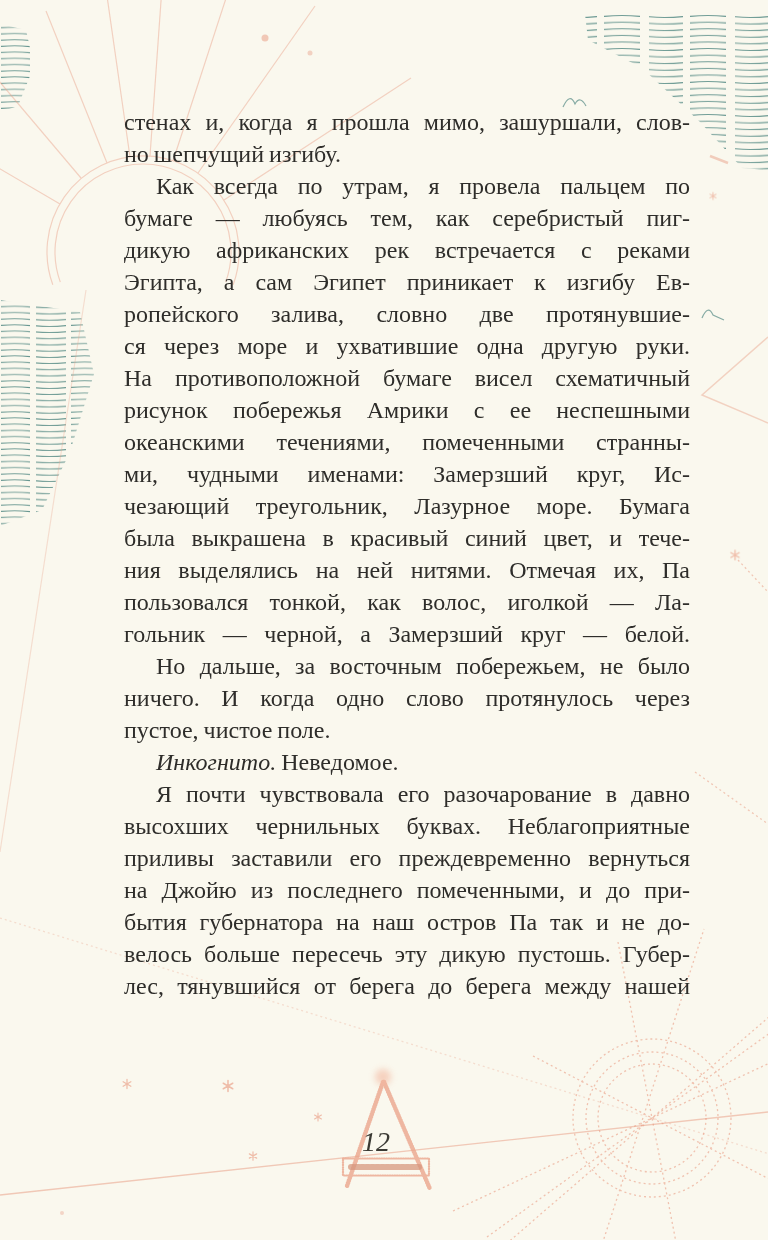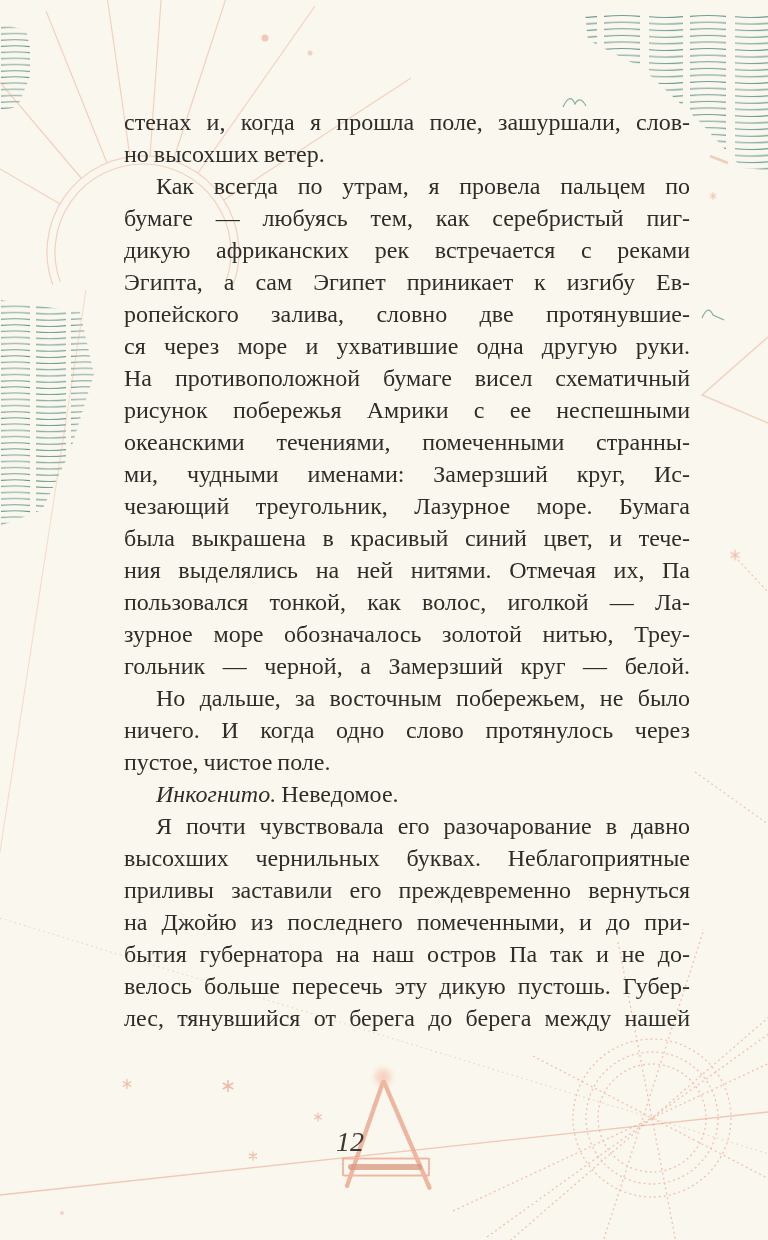--- a/index.html
+++ b/index.html
@@ -11,21 +11,21 @@
   .decor-layer{position:absolute;left:0;top:0;width:768px;height:1240px;pointer-events:none;}
   .page-text{
     position:absolute;left:124px;top:106px;width:566px;
     font-size:24px;line-height:32px;color:#2e2d2a;word-spacing:-1px;
   }
   .line{height:32px;text-align:left;white-space:normal;}
   .line.just{text-align:justify;text-align-last:justify;}
   .line.ind{text-indent:32px;}
   .line i{}
   .page-number{
-    position:absolute;left:336px;top:1126px;width:80px;text-align:left;
+    position:absolute;left:336px;top:1126px;width:80px;text-align:center;
     font-size:28px;font-style:italic;color:#3a3933;
   }
 </style>
 </head>
 <body>
 
 <svg class="decor-layer" width="768" height="1240" viewBox="0 0 768 1240" xmlns="http://www.w3.org/2000/svg">
   <defs>
     <pattern id="hA" width="86" height="6.6" patternUnits="userSpaceOnUse">
       <path d="M2 3.2 Q20 1.4 38 3.2 M47 3.6 Q63 5 81 3.4" stroke="#45807a" stroke-width="1" fill="none"></path>
@@ -104,37 +104,36 @@
     <use href="#ast" transform="translate(253,1156) scale(0.85)"></use>
     <use href="#ast" transform="translate(318,1117) scale(0.8)"></use>
     <use href="#ast" transform="translate(127,1084) scale(0.9)"></use>
     <use href="#ast" transform="translate(735,555) scale(0.95)"></use>
     <use href="#ast" transform="translate(713,196) scale(0.7)"></use>
   </g>
   <circle cx="62" cy="1213" r="2" fill="#e9a189" opacity="0.4"></circle>
 </svg>
 
 <div class="page-text">
-    <div class="line just">стенах и, когда я прошла поле, зашуршали, слов-</div>
-    <div class="line">но высохших ветер.</div>
+    <div class="line just">стенах и, когда я прошла мимо, зашуршали, слов-</div>
+    <div class="line">но шепчущий изгибу.</div>
     <div class="line ind just">Как всегда по утрам, я провела пальцем по</div>
     <div class="line just">бумаге — любуясь тем, как серебристый пиг-</div>
     <div class="line just">дикую африканских рек встречается с реками</div>
     <div class="line just">Эгипта, а сам Эгипет приникает к изгибу Ев-</div>
     <div class="line just">ропейского залива, словно две протянувшие-</div>
     <div class="line just">ся через море и ухватившие одна другую руки.</div>
     <div class="line just">На противоположной бумаге висел схематичный</div>
     <div class="line just">рисунок побережья Амрики с ее неспешными</div>
     <div class="line just">океанскими течениями, помеченными странны-</div>
     <div class="line just">ми, чудными именами: Замерзший круг, Ис-</div>
     <div class="line just">чезающий треугольник, Лазурное море. Бумага</div>
     <div class="line just">была выкрашена в красивый синий цвет, и тече-</div>
     <div class="line just">ния выделялись на ней нитями. Отмечая их, Па</div>
     <div class="line just">пользовался тонкой, как волос, иголкой — Ла-</div>
-    <div class="line just">зурное море обозначалось золотой нитью, Треу-</div>
     <div class="line just">гольник — черной, а Замерзший круг — белой.</div>
     <div class="line ind just">Но дальше, за восточным побережьем, не было</div>
     <div class="line just">ничего. И когда одно слово протянулось через</div>
     <div class="line">пустое, чистое поле.</div>
     <div class="line ind"><i>Инкогнито.</i> Неведомое.</div>
     <div class="line ind just">Я почти чувствовала его разочарование в давно</div>
     <div class="line just">высохших чернильных буквах. Неблагоприятные</div>
     <div class="line just">приливы заставили его преждевременно вернуться</div>
     <div class="line just">на Джойю из последнего помеченными, и до при-</div>
     <div class="line just">бытия губернатора на наш остров Па так и не до-</div>

